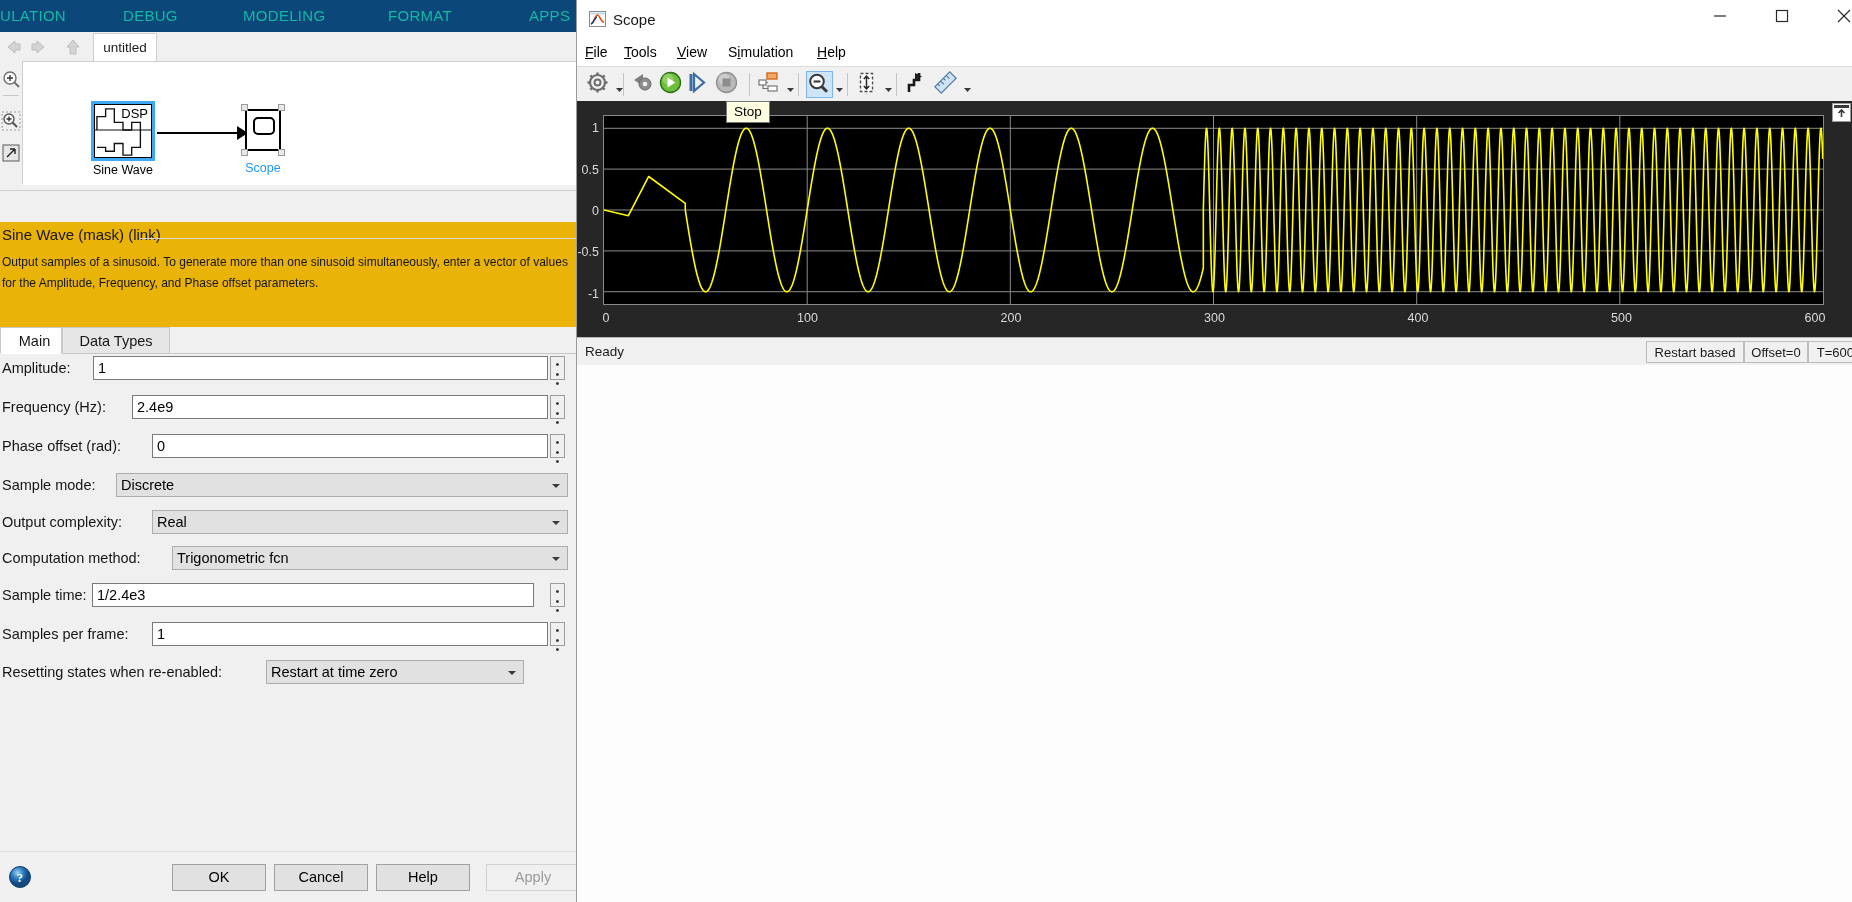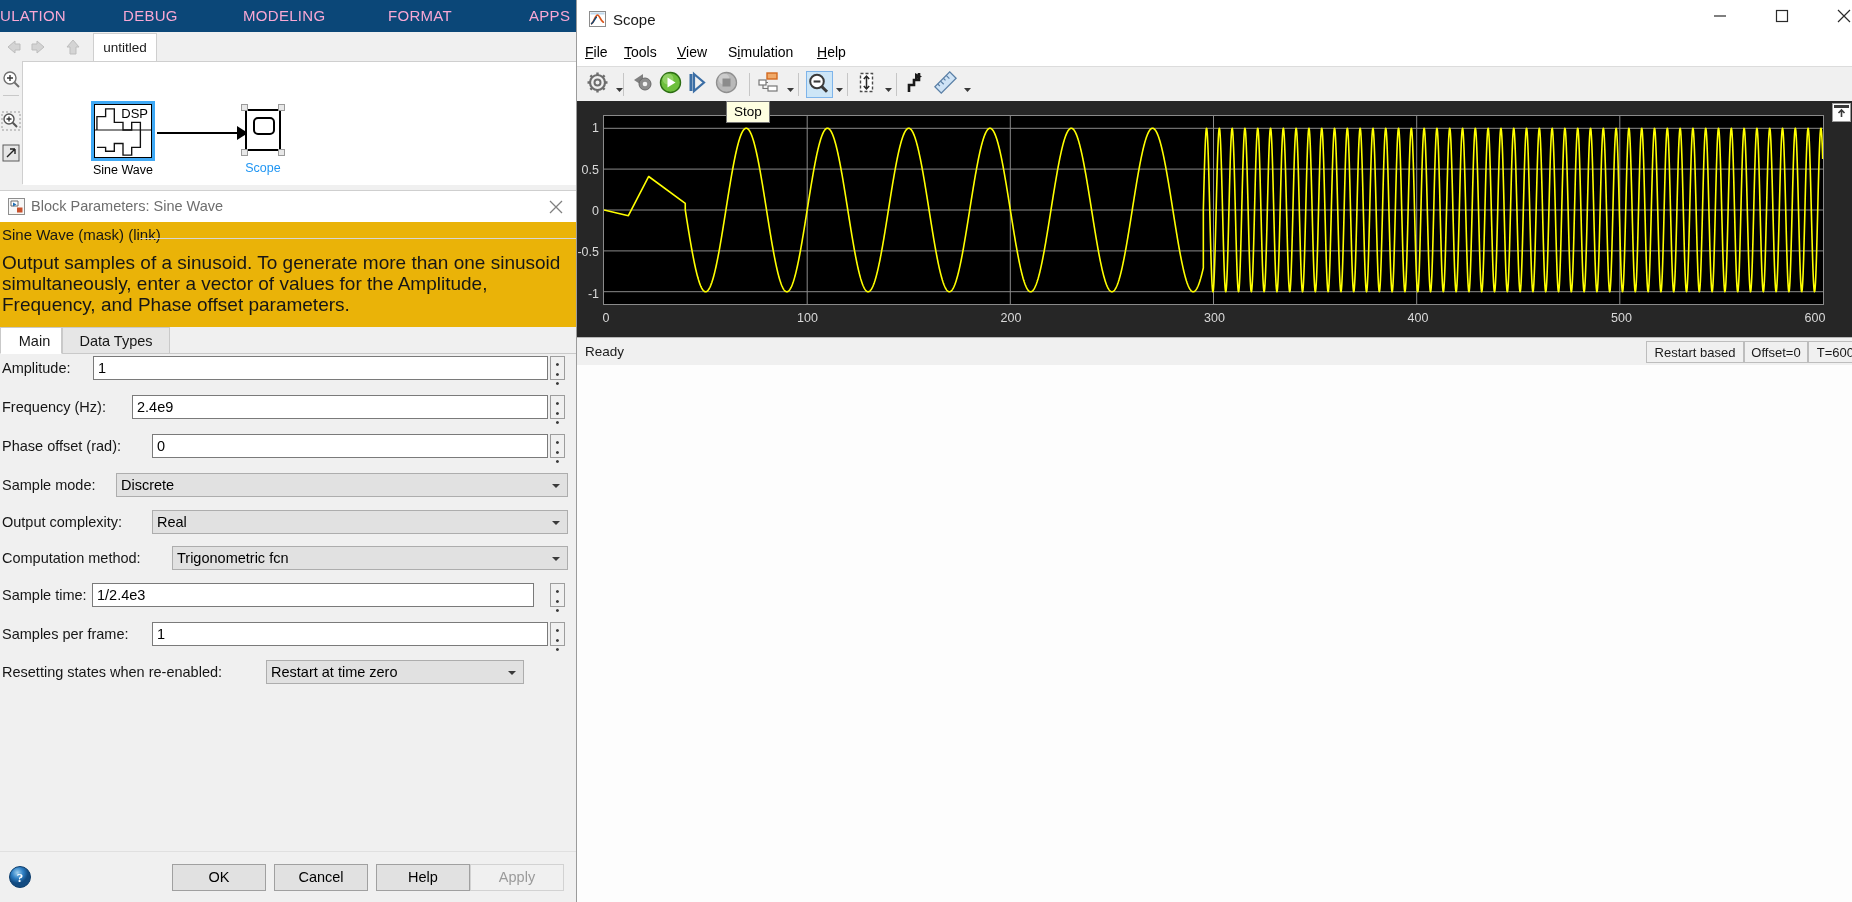--- a/index.html
+++ b/index.html
@@ -19,21 +19,21 @@
     background: #f0f0f0;
   }
   .ribbon-tabs {
     position: absolute; left: 0; top: 0; width: 690px; height: 32px;
     background: #0b4778;
     color: #ffffff;
   }
   .ribbon-tab {
     position: absolute; top: 0; height: 32px; line-height: 32px;
     font-size: 15px; letter-spacing: .3px;
-    color: #f9a8d4; white-space: nowrap;
+    color: #14b8a6; white-space: nowrap;
     cursor: default;
   }
   .quickbar {
     position: absolute; left: 0; top: 32px; width: 690px; height: 29px;
     background: #f0f0f0; border-bottom: 1px solid #cfcfcf;
   }
   .qb-arrow { position: absolute; top: 6px; width: 20px; height: 18px; }
   .qb-arrow svg { display: block; }
   .model-tab {
     position: absolute; left: 93px; top: 33px; width: 62px; height: 28px;
@@ -118,21 +118,21 @@
   .dlg-masktitle {
     position: absolute; left: 2px; top: 4px;
     font-size: 15px; color: #161616;
   }
   .dlg-rule {
     position: absolute; left: 140px; top: 16px; width: 436px; height: 1px;
     background: #d6d6d6;
   }
   .dlg-desc {
     position: absolute; left: 2px; top: 30px; width: 568px;
-    font-size: 19px; color: #161616; line-height: 21px;
+    font-size: 12px; color: #161616; line-height: 21px;
   }
   .tabstrip {
     position: absolute; left: 0; top: 136px; width: 576px; height: 26px;
     border-bottom: 1px solid #c9c9c9;
     background: #f0f0f0;
   }
   .dlg-tab {
     position: absolute; top: 0; height: 27px; line-height: 26px;
     font-size: 14.5px; color: #161616; text-align: center;
     box-sizing: border-box;
@@ -348,36 +348,20 @@
         <div class="handle" style="left:0;top:0;"></div>
         <div class="handle" style="right:0;top:0;"></div>
         <div class="handle" style="left:0;bottom:0;"></div>
         <div class="handle" style="right:0;bottom:0;"></div>
       </div>
       <div class="scope-label">Scope</div>
     </div>
   </div>
 
   <div id="dialog">
-    <div class="dlg-title">
-      <div class="dlg-title-icon">
-        <svg width="17" height="17" viewBox="0 0 17 17">
-          <rect x="0.5" y="0.5" width="16" height="16" fill="#f7f7f7" stroke="#8e8e8e"></rect>
-          <path d="M3 3 L10 3 L10 8 L3 8 Z" fill="#fff" stroke="#6a6a6a"></path>
-          <path d="M5 4.5 L8.5 6.5 L5 8.5 Z" fill="#1f6fb5"></path>
-          <rect x="9" y="9.5" width="5.5" height="5" fill="#c8502b"></rect>
-        </svg>
-      </div>
-      <div class="dlg-title-text">Block Parameters: Sine Wave</div>
-      <div class="dlg-close">
-        <svg width="22" height="20" viewBox="0 0 22 20">
-            <path d="M5 4 L17 16 M17 4 L5 16" stroke="#808080" stroke-width="1.3"></path>
-          </svg>
-      </div>
-    </div>
 
     <div class="dlg-head">
       <div class="dlg-masktitle">Sine Wave (mask) (link)</div>
       <div class="dlg-rule"></div>
       <div class="dlg-desc">Output samples of a sinusoid.  To generate more than one sinusoid simultaneously, enter a vector of values for the Amplitude, Frequency, and Phase offset parameters.</div>
     </div>
 
     <div class="tabstrip" id="dlgTabs">
         <div class="dlg-tab active" style="left: 0px; width: 62px; padding-left: 7px;">Main</div>
         <div class="dlg-tab inactive" style="left: 62px; width: 108px;">Data Types</div>
@@ -458,21 +442,21 @@
               </radialGradient>
             </defs>
           <circle cx="12" cy="12" r="10.5" fill="url(#og)" stroke="#0e3f6e"></circle>
           <text x="12" y="17" font-size="13" font-family="Liberation Serif, serif" font-weight="bold" fill="#ffffff" text-anchor="middle">?</text>
         </svg>
       </div>
       <div id="dlgButtons">
           <div class="dbtn" style="left: 172px;">OK</div>
           <div class="dbtn" style="left: 274px;">Cancel</div>
           <div class="dbtn" style="left: 376px;">Help</div>
-          <div class="dbtn disabled" style="left: 470px;">Apply</div>
+          <div class="dbtn disabled" style="left: 486px;">Apply</div>
         </div>
     </div>
   </div>
 
   <div id="scope">
 
     <div class="sc-titlebar">
       <div class="sc-appicon">
         <svg width="17" height="16" viewBox="0 0 17 16">
           <rect x="0.5" y="0.5" width="16" height="15" fill="#ffffff" stroke="#8c8c8c"></rect>

